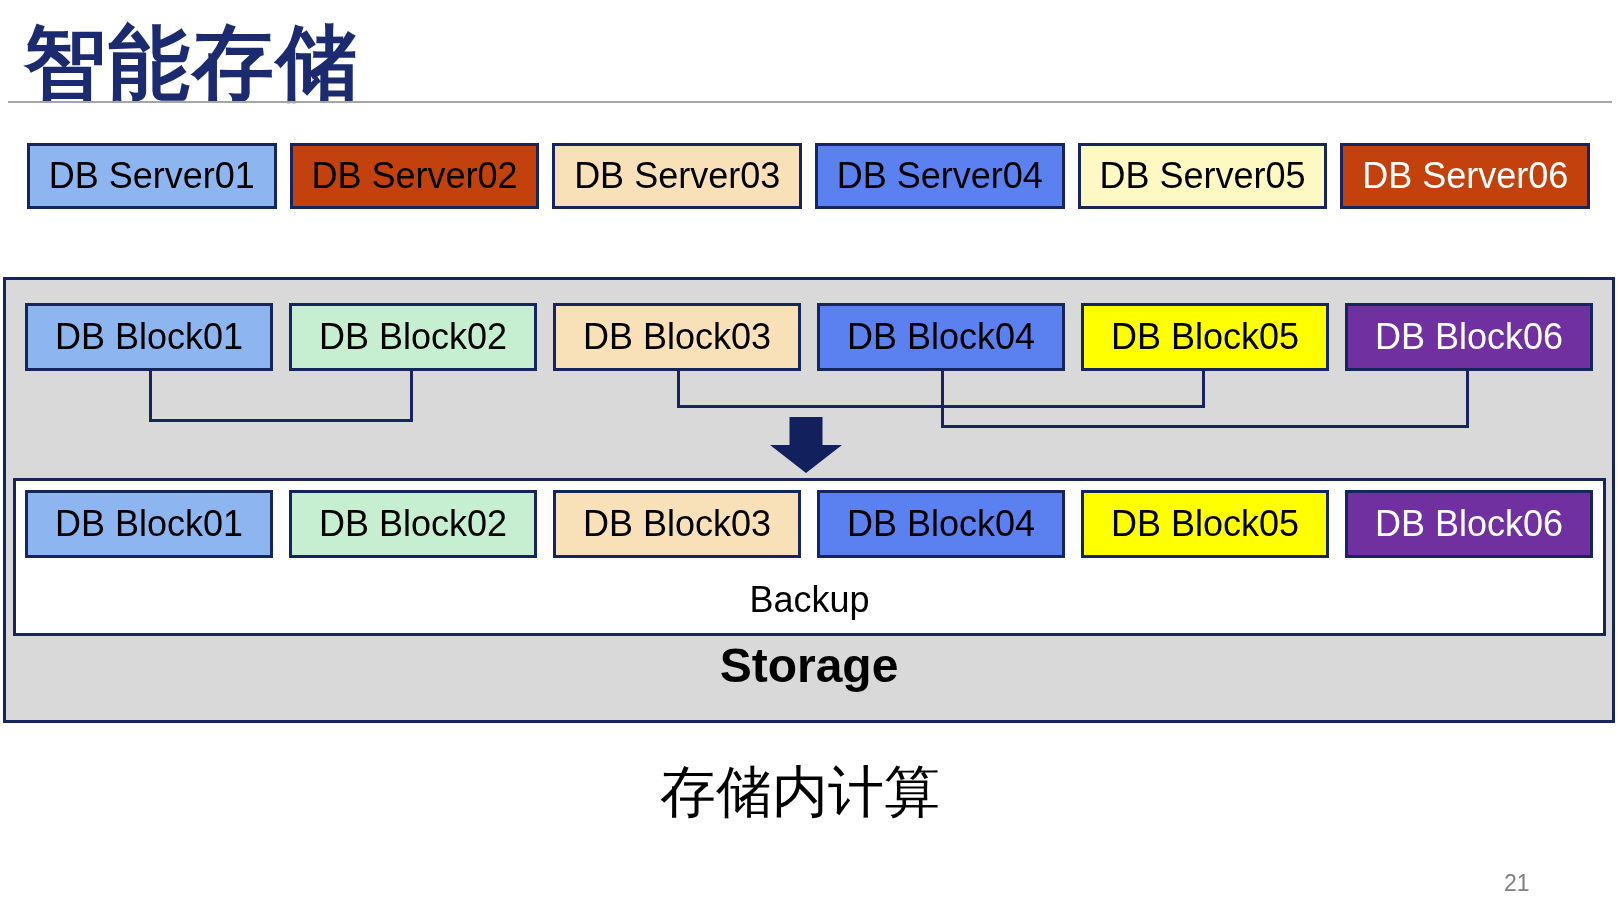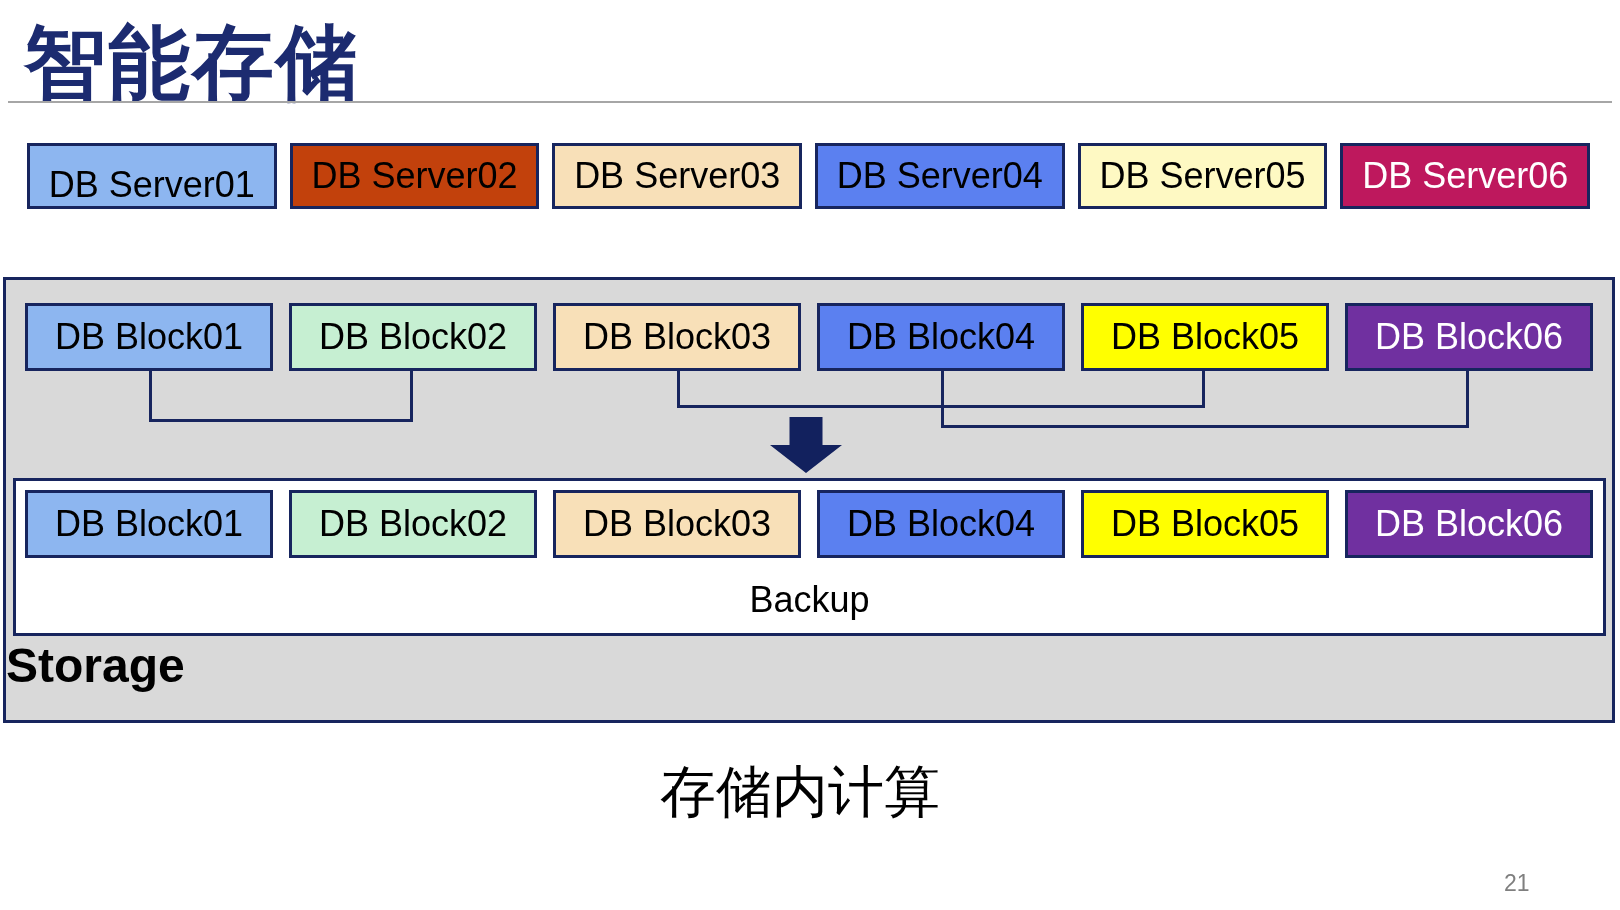--- a/index.html
+++ b/index.html
@@ -42,54 +42,54 @@
   .backup-box{
     position:absolute;left:7px;top:198px;width:1593px;height:158px;
     border:3px solid #17255E;box-sizing:border-box;
   }
   .backup-label{
     position:absolute;left:7px;top:302px;width:1593px;
     text-align:center;font-size:36px;line-height:1;color:#000;
   }
   .storage-label{
     position:absolute;left:0;top:358px;width:100%;
-    text-align:left;font-size:48px;font-weight:700;color:#000;
+    text-align:center;font-size:48px;font-weight:700;color:#000;
   }
   .caption{
     position:absolute;left:0;top:756px;width:1600px;
     text-align:center;font-size:56px;line-height:1.27;color:#000;
   }
   .page-number{position:absolute;left:1504px;top:870px;font-size:23px;}
 </style>
 </head>
 <body>
 
 <div class="slide">
 
   <div class="title" style="color: rgb(28, 43, 112);">智能存储</div>
 
   <div class="divider" style="background-color: rgb(166, 166, 166);"></div>
 
   <div class="server-row">
-    <div class="box" style="background-color: rgb(141, 182, 240); color: rgb(0, 0, 0); align-items: flex-end;">
+    <div class="box" style="background-color: rgb(141, 182, 240); color: rgb(0, 0, 0);">
       <span>DB Server01</span>
     </div>
     <div class="box" style="background-color: #c2410c; color: rgb(0, 0, 0);">
       <span>DB Server02</span>
     </div>
     <div class="box" style="background-color: rgb(248, 224, 184); color: rgb(0, 0, 0);">
       <span>DB Server03</span>
     </div>
     <div class="box" style="background-color: rgb(91, 128, 240); color: rgb(0, 0, 0);">
       <span>DB Server04</span>
     </div>
     <div class="box" style="background-color: #fef9c3; color: rgb(0, 0, 0);">
       <span>DB Server05</span>
     </div>
-    <div class="box" style="background-color: #be185d; color: rgb(255, 255, 255);">
+    <div class="box" style="background-color: #c2410c; color: rgb(255, 255, 255);">
       <span>DB Server06</span>
     </div>
   </div>
 
   <div class="storage-container" style="background-color: rgb(217, 217, 217);">
 
     <div class="block-row row-top">
       <div class="box" style="background-color: rgb(141, 182, 240); color: rgb(0, 0, 0);">
         <span>DB Block01</span>
       </div>

